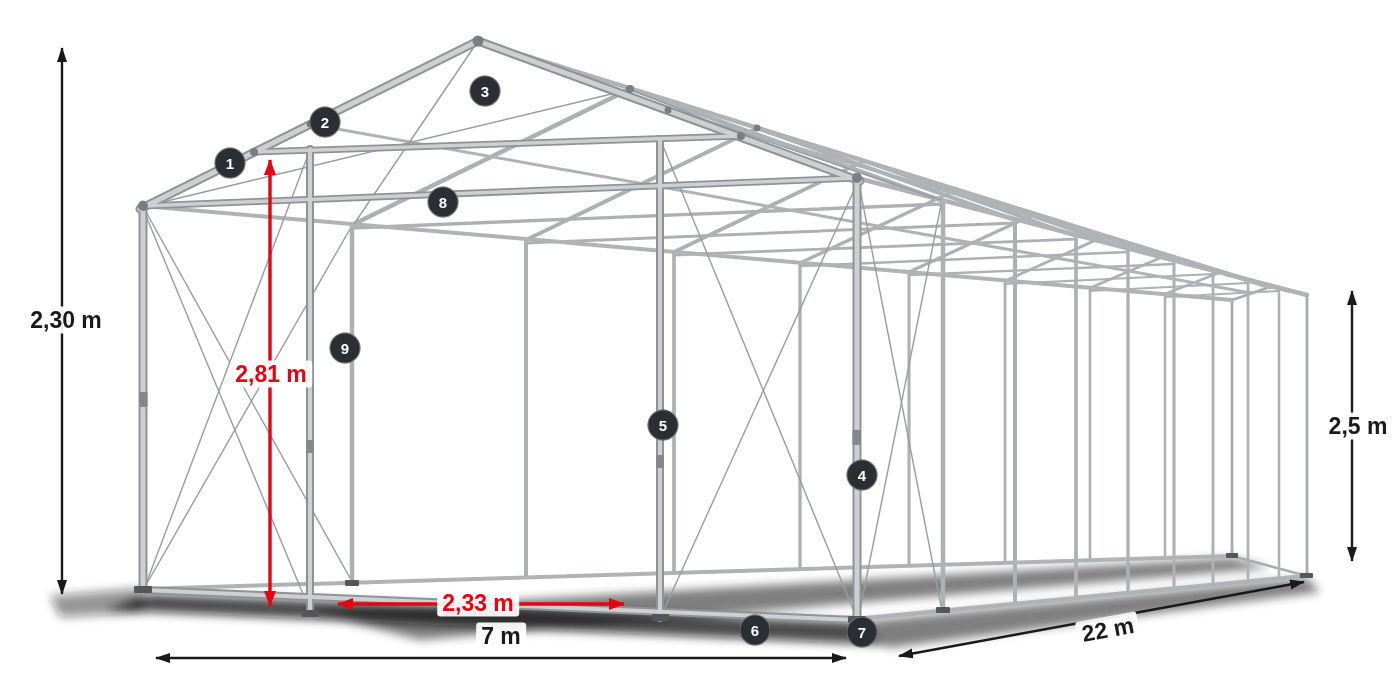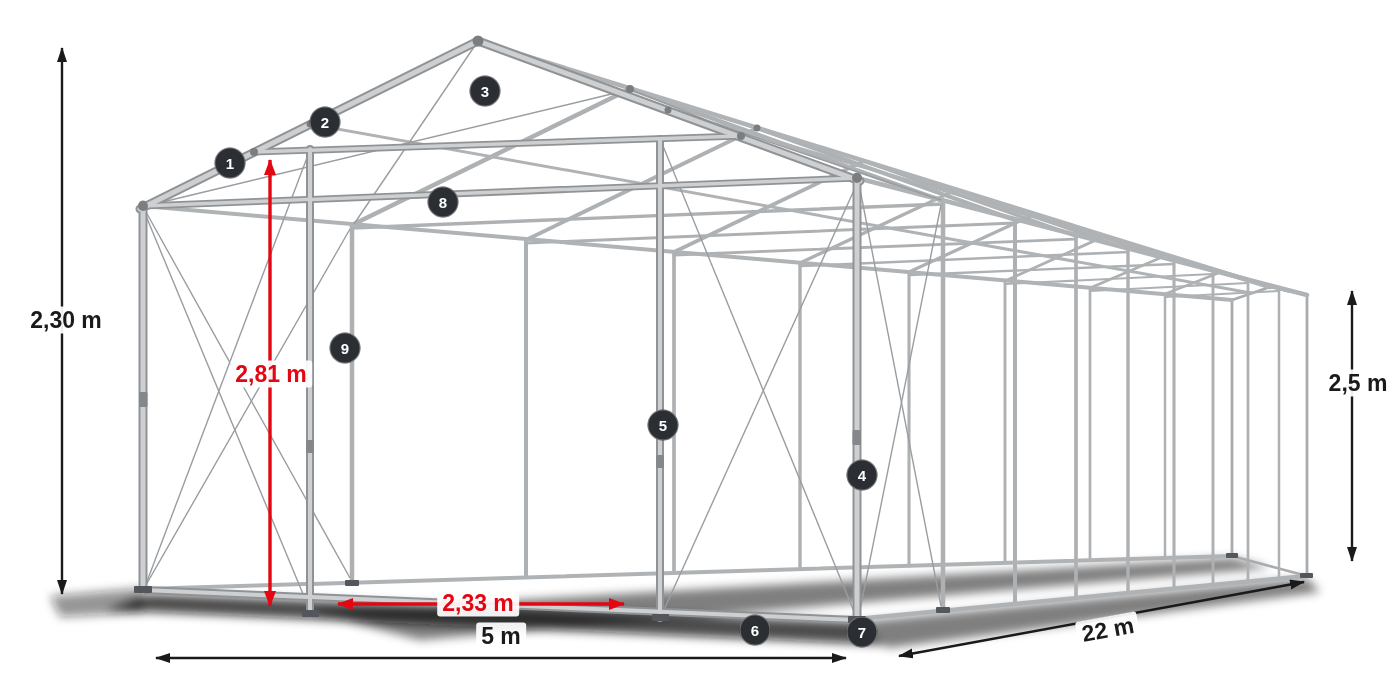--- a/index.html
+++ b/index.html
@@ -188,18 +188,18 @@
 <div class="badge" style="left:485px;top:91px">3</div>
 <div class="badge" style="left:862px;top:475px">4</div>
 <div class="badge" style="left:663px;top:425px">5</div>
 <div class="badge" style="left:755px;top:630px">6</div>
 <div class="badge" style="left:862px;top:632px">7</div>
 <div class="badge" style="left:443px;top:202px">8</div>
 <div class="badge" style="left:345px;top:348px">9</div>
 
 <div class="dim" style="left:66px;top:320px">2,30 m</div>
 <div class="dim dim-red" style="left:271px;top:374px">2,81 m</div>
-<div class="dim" style="left:1358px;top:383px">2,5 m</div>
+<div class="dim" style="left:1358px;top:426px">2,5 m</div>
 <div class="dim dim-red" style="left:478px;top:603px">2,33 m</div>
-<div class="dim" style="left:501px;top:636px">5 m</div>
+<div class="dim" style="left:501px;top:636px">7 m</div>
 <div class="dim rot" style="left:1108px;top:630px">22 m</div>
 
 </div>
 
 </body></html>

